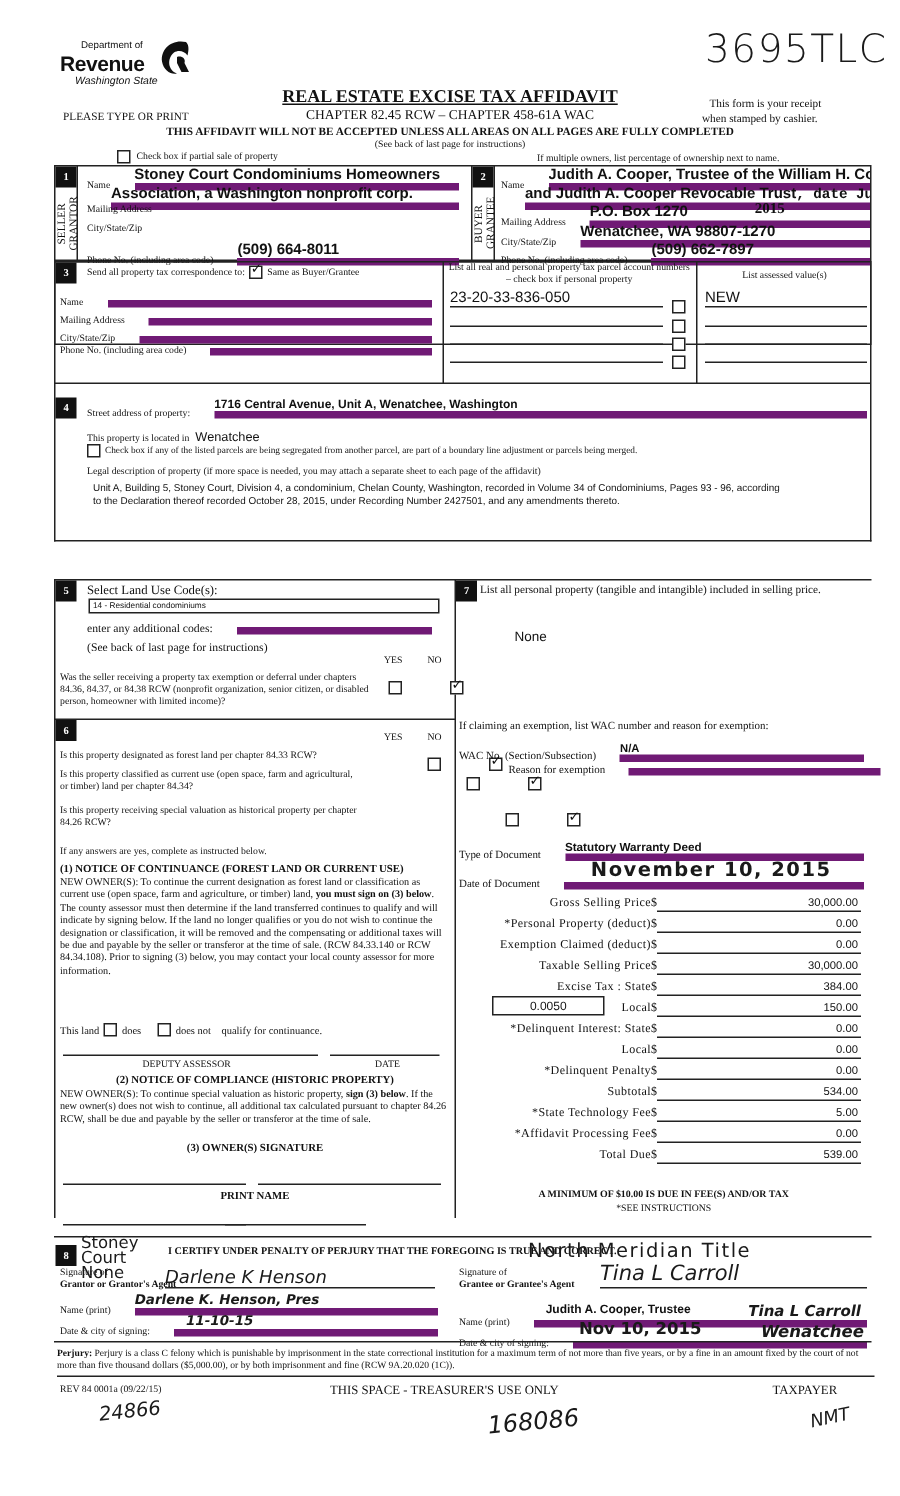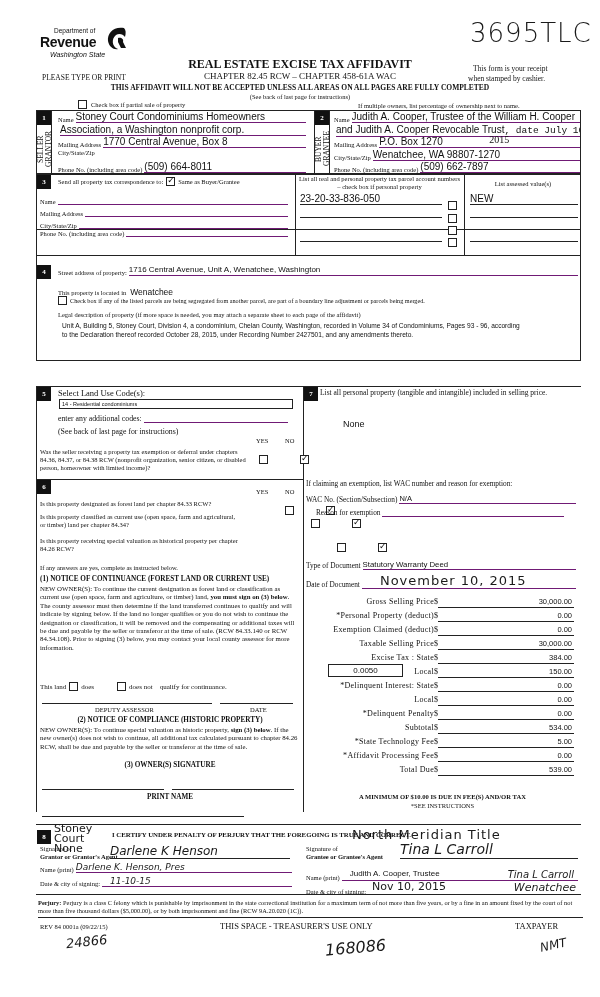--- a/index.html
+++ b/index.html
@@ -10,21 +10,21 @@
   .tiny { font-size: 6.5px; }
   .sm { font-size: 7.5px; }
   .md { font-size: 8.5px; }
   .ul { border-bottom: 1px solid #222; }
   .chk { display: inline-block; width: 9px; height: 9px; border: 1px solid #222; background: #fff; vertical-align: middle; position: relative; }
   .chk.on::after { content: "✓"; position: absolute; left: 0px; top: -3px; font-size: 9px; font-family: "DejaVu Sans", sans-serif; }
   .numbox { position: absolute; background: #111; color: #fff; width: 14px; height: 14px; font-size: 7px; text-align: center; line-height: 14px; font-weight: bold; }
   .vert { position: absolute; writing-mode: vertical-rl; transform: rotate(180deg); font-size: 7.5px; text-align: center; line-height: 8px; }
   .fill { font-family: "Liberation Sans", sans-serif; font-size: 10px; color: #111; }
   .row { position: absolute; display: flex; align-items: flex-end; }
-  .line { flex: 1; border-bottom: 1px solid #701a75; min-height: 11px; margin-left: 2px; }
+  .line { flex: 1; border-bottom: 5px solid #701a75; min-height: 11px; margin-left: 16px; font-weight: bold; }
   .amt-row { position: absolute; left: 0; width: 300px; height: 13px; font-size: 8px; }
   .amt-label { position: absolute; right: 166px; text-align: center; letter-spacing: 0.3px; }
   .amt-line { position: absolute; left: 138px; width: 136px; border-bottom: 1px solid #222; height: 11px; text-align: right; font-family: "Liberation Sans", sans-serif; font-size: 7.5px; padding-right: 2px; }
 </style>
 </head>
 <body>
 
 
 
 
@@ -32,21 +32,21 @@
   <div class="sans" style="position:absolute;left:14px;top:2px;font-size:6.5px;">Department of</div>
   <div class="sans" style="position:absolute;left:0;top:9px;font-size:14px;font-weight:bold;letter-spacing:-0.3px;">Revenue</div>
   <div class="sans" style="position:absolute;left:10px;top:26px;font-size:7px;font-style:italic;">Washington State</div>
   <svg style="position:absolute;left:64px;top:0;" width="24" height="26" viewBox="0 0 24 26">
     <path d="M20 3 C10 1 3 8 4 16 C5 22 10 25 14 24 C8 22 7 14 12 10 C15 8 19 9 21 12 C22 8 22 5 20 3 Z" fill="#111"></path>
     <path d="M14 13 C17 12 20 14 19 17 L22 23 L17 23 L14 17 Z" fill="#111"></path>
   </svg>
 </div>
 <div class="abs hand" style="left:470px;top:18px;font-size:26px;font-style:normal;font-weight:300;letter-spacing:1px;">3695TLC</div>
 
-<div class="abs" style="left:0;width:600px;text-align:center;top:57px;font-size:12px;font-weight:bold;">REAL ESTATE EXCISE TAX AFFIDAVIT</div>
+<div class="abs" style="left:0;width:600px;text-align:center;top:57px;font-size:12px;font-weight:bold;text-decoration:underline;">REAL ESTATE EXCISE TAX AFFIDAVIT</div>
 <div class="abs" style="left:0;width:600px;text-align:center;top:71px;font-size:9px;">CHAPTER 82.45 RCW – CHAPTER 458-61A WAC</div>
 <div class="abs sm" style="left:42px;top:73px;">PLEASE TYPE OR PRINT</div>
 <div class="abs sm" style="left:473px;top:64px;">This form is your receipt</div>
 <div class="abs sm" style="left:468px;top:74px;">when stamped by cashier.</div>
 <div class="abs" style="left:0;width:600px;text-align:center;top:83px;font-size:7.5px;font-weight:bold;">THIS AFFIDAVIT WILL NOT BE ACCEPTED UNLESS ALL AREAS ON ALL PAGES ARE FULLY COMPLETED</div>
 <div class="abs tiny" style="left:0;width:600px;text-align:center;top:93px;">(See back of last page for instructions)</div>
 <div class="abs tiny" style="left:78px;top:100px;display:flex;align-items:center;gap:4px;">
   <span class="chk"></span>
   <span>Check box if partial sale of property</span>
 </div>
@@ -66,21 +66,20 @@
 <div class="abs" style="left:51px;top:110px;width:1px;height:64px;background:#222;"></div>
 <div class="row" style="left:58px;top:111px;width:248px;">
   <span class="tiny">Name</span>
   <span class="line fill">Stoney Court Condominiums Homeowners</span>
 </div>
 <div class="row" style="left:58px;top:124px;width:248px;">
   <span class="line fill">Association, a Washington nonprofit corp.</span>
 </div>
 <div class="row" style="left:58px;top:136px;width:248px;">
   <span class="tiny">Mailing Address</span>
-  <span class="line fill">1770 Central Avenue, Box 8</span>
 </div>
 <div class="row" style="left:58px;top:149px;width:248px;">
   <span class="tiny">City/State/Zip</span>
 </div>
 <div class="row" style="left:58px;top:161px;width:248px;">
   <span class="tiny">Phone No. (including area code)</span>
   <span class="line fill">(509) 664-8011</span>
 </div>
 
 
@@ -220,21 +219,21 @@
 
 <div class="abs tiny" style="left:40px;top:564px;">If any answers are yes, complete as instructed below.</div>
 <div class="abs" style="left:40px;top:575px;font-size:7.2px;font-weight:bold;">(1) NOTICE OF CONTINUANCE  (FOREST LAND OR CURRENT USE)</div>
 <div class="abs tiny" style="left:40px;top:585px;width:260px;line-height:8.4px;font-size:6.8px;">
   <span>NEW OWNER(S): To continue the current designation as forest land or classification as current use (open space, farm and agriculture, or timber) land,</span>
   <b>you must sign on (3) below</b><span>. The county assessor must then determine if the land transferred continues to qualify and will indicate by signing below. If the land no longer qualifies or you do not wish to continue the designation or classification, it will be removed and the compensating or additional taxes will be due and payable by the seller or transferor at the time of sale. (RCW 84.33.140 or RCW 84.34.108). Prior to signing (3) below, you may contact your local county assessor for more information.</span>
 </div>
 <div class="abs tiny" style="left:40px;top:682px;display:flex;align-items:center;gap:3px;font-size:7px;">
   <span>This land</span>
   <span class="chk"></span>
-  <span style="margin-right:20px;">does</span>
+  <span style="margin-right:8px;">does</span>
   <span class="chk"></span>
   <span style="margin-right:4px;">does not</span>
   <span>qualify for continuance.</span>
 </div>
 <div class="abs" style="left:42px;top:703px;width:170px;border-bottom:1px solid #222;"></div>
 <div class="abs" style="left:220px;top:703px;width:73px;border-bottom:1px solid #222;"></div>
 <div class="abs tiny" style="left:95px;top:706px;">DEPUTY ASSESSOR</div>
 <div class="abs tiny" style="left:250px;top:706px;">DATE</div>
 <div class="abs" style="left:0;width:340px;text-align:center;top:716px;font-size:7.2px;font-weight:bold;">(2) NOTICE OF COMPLIANCE (HISTORIC PROPERTY)</div>
 <div class="abs tiny" style="left:40px;top:726px;width:260px;line-height:8.4px;font-size:6.8px;">
@@ -250,21 +249,21 @@
 
 
 <div class="numbox" style="left:304px;top:387px;">7</div>
 <div class="abs sm" style="left:320px;top:388px;width:265px;line-height:10px;font-size:7.5px;">List all  personal property (tangible and intangible) included in selling price.</div>
 <div class="abs fill" style="left:343px;top:419px;font-size:9px;">None</div>
 <div class="abs sm" style="left:306px;top:479px;font-size:7.3px;">If claiming an exemption, list WAC number and reason for exemption:</div>
 <div class="row" style="left:306px;top:494px;width:270px;">
   <span class="sm" style="font-size:7.3px;">WAC No. (Section/Subsection)</span>
   <span class="line fill" style="font-size:7.5px;min-height:9px;">N/A</span>
 </div>
-<div class="row" style="left:294px;top:508px;width:270px;padding-left:22px;">
+<div class="row" style="left:317px;top:508px;width:270px;padding-left:22px;">
   <span class="sm" style="font-size:7.3px;">Reason for exemption</span>
   <span class="line fill" style="min-height:9px;"></span>
 </div>
 
 <div class="row" style="left:306px;top:560px;width:270px;">
   <span class="sm" style="font-size:7.3px;">Type of Document</span>
   <span class="line fill" style="font-size:7.8px;min-height:9px;">Statutory Warranty Deed</span>
 </div>
 <div class="row" style="left:306px;top:574px;width:270px;">
   <span class="sm" style="font-size:7.3px;">Date of Document</span>

